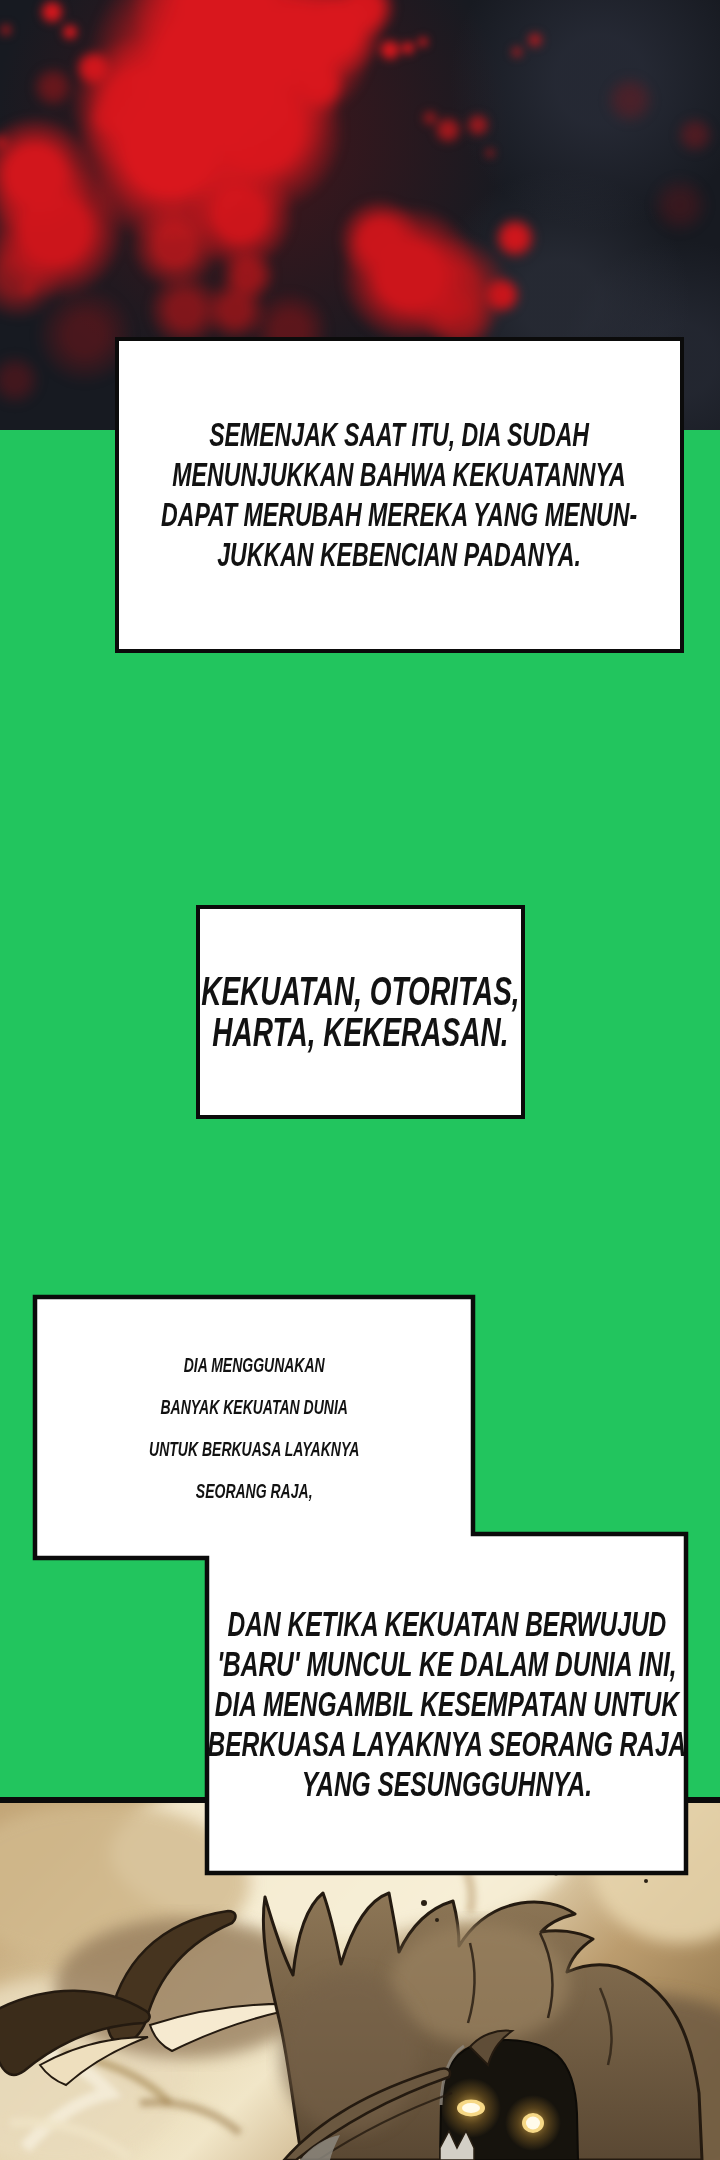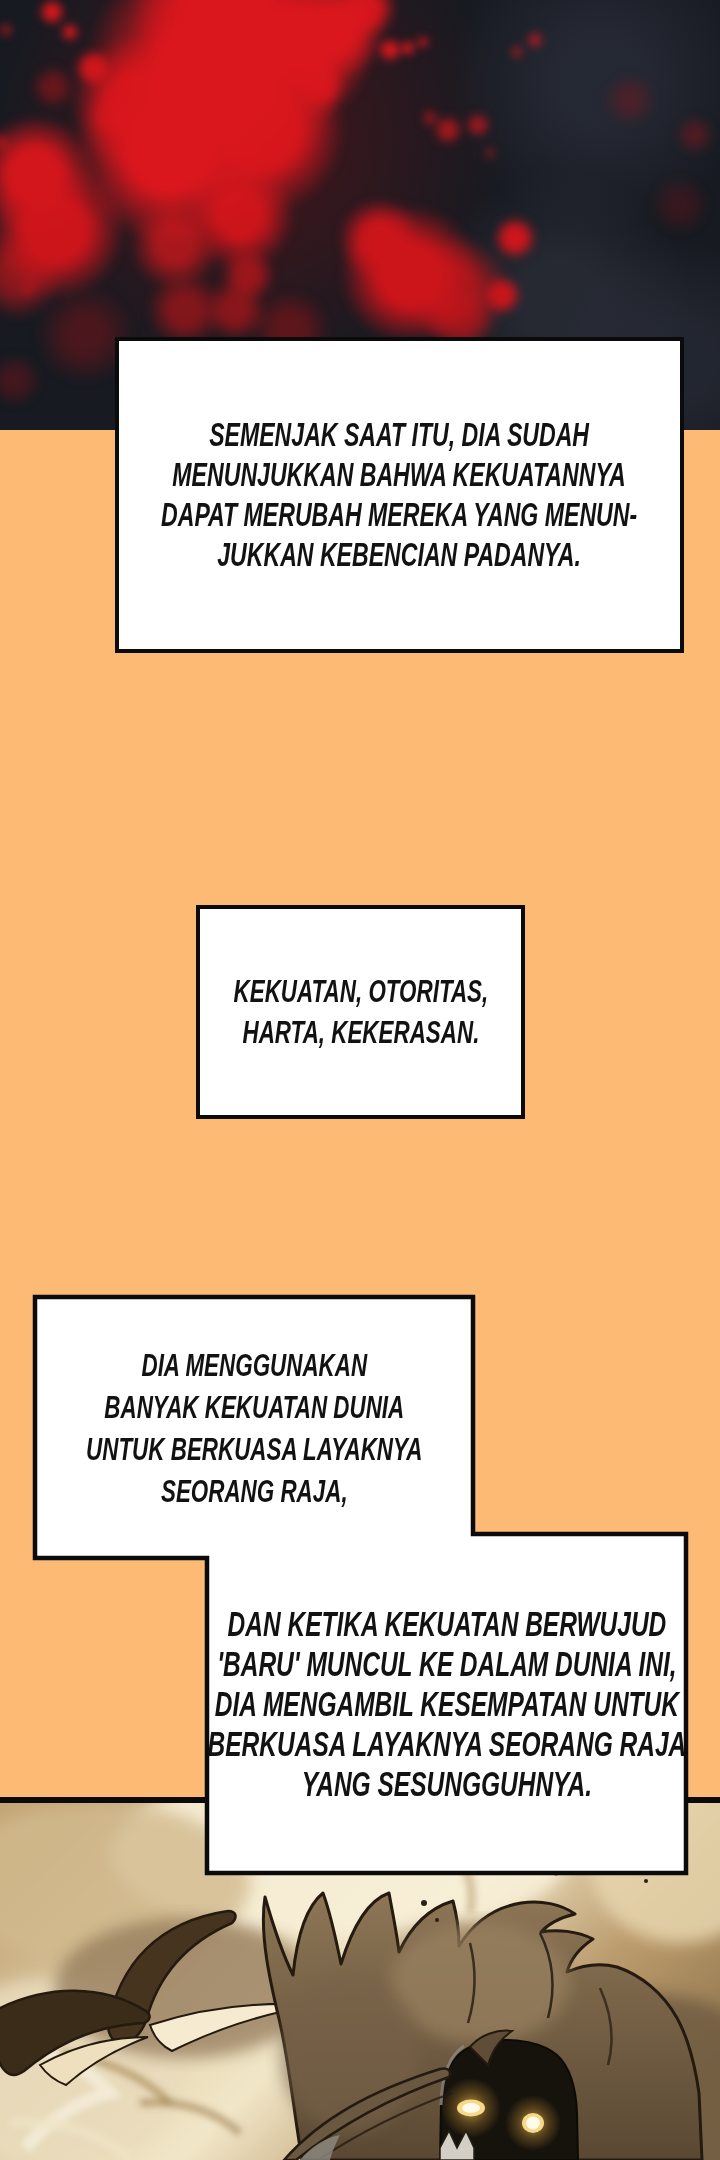--- a/index.html
+++ b/index.html
@@ -1,16 +1,16 @@
 <!DOCTYPE html>
 <html><head>
 <meta charset="utf-8">
 <style>
   html,body{margin:0;padding:0;background:#ffffff;}
-  #page{position:relative;width:720px;height:2160px;background:#fdba74;overflow:hidden;
+  #page{position:relative;width:720px;height:2160px;background:#22c55e;overflow:hidden;
         font-family:"Liberation Sans",sans-serif;}
   
   #blood-panel{position:absolute;left:0;top:0;width:720px;height:430px;background:#171a21;overflow:hidden;}
   #blood-clouds{position:absolute;inset:0;
     background-image:
       radial-gradient(circle 150px at 600px 80px, rgba(48,52,66,.55) 30%, rgba(48,52,66,0) 100%),
       radial-gradient(circle 130px at 560px 300px, rgba(52,56,68,.5) 30%, rgba(52,56,68,0) 100%),
       radial-gradient(circle 120px at 680px 360px, rgba(44,48,60,.55) 30%, rgba(44,48,60,0) 100%),
       radial-gradient(circle 260px at 250px 140px, rgba(120,16,20,.32) 30%, rgba(120,16,20,0) 100%);}
   #blood-splatters{position:absolute;inset:-10px;filter:blur(4px);
@@ -63,22 +63,22 @@
       radial-gradient(circle 40px at 300px 340px, rgba(150,20,24,.5) 38%, rgba(150,20,24,0) 100%);}
   
   .cap-box{position:absolute;background:#ffffff;border:4px solid #0b0b0b;box-sizing:border-box;}
   #cap1-box{left:115px;top:337px;width:569px;height:316px;}
   #cap2-box{left:196px;top:905px;width:329px;height:214px;}
   .cap-text{position:absolute;display:flex;flex-direction:column;justify-content:center;
             align-items:center;color:#121212;font-weight:bold;font-style:italic;text-align:center;}
   .cap-inner{transform:scaleX(0.7);transform-origin:center;}
   .cap-line{white-space:nowrap;}
   #cap1-text{left:115px;top:337px;width:569px;height:316px;font-size:33px;line-height:40px;}
-  #cap2-text{left:196px;top:905px;width:329px;height:214px;font-size:32px;line-height:41px;text-align:center;}
-  #cap3-text{left:35px;top:1297px;width:438px;height:261px;font-size:32px;line-height:42px;}
+  #cap2-text{left:196px;top:905px;width:329px;height:214px;font-size:40px;line-height:41px;text-align:center;}
+  #cap3-text{left:35px;top:1297px;width:438px;height:261px;font-size:20px;line-height:42px;}
   #cap4-text{left:207px;top:1534px;width:479px;height:339px;font-size:35px;line-height:40px;}
   #compound-boxes{position:absolute;left:0;top:1280px;}
   
   #art-border{position:absolute;left:0;top:1797px;width:720px;height:6px;background:#0b0b0b;}
   #art-panel{position:absolute;left:0;top:1803px;width:720px;height:357px;}
 </style>
 </head>
 <body>
 
 <div id="page">

